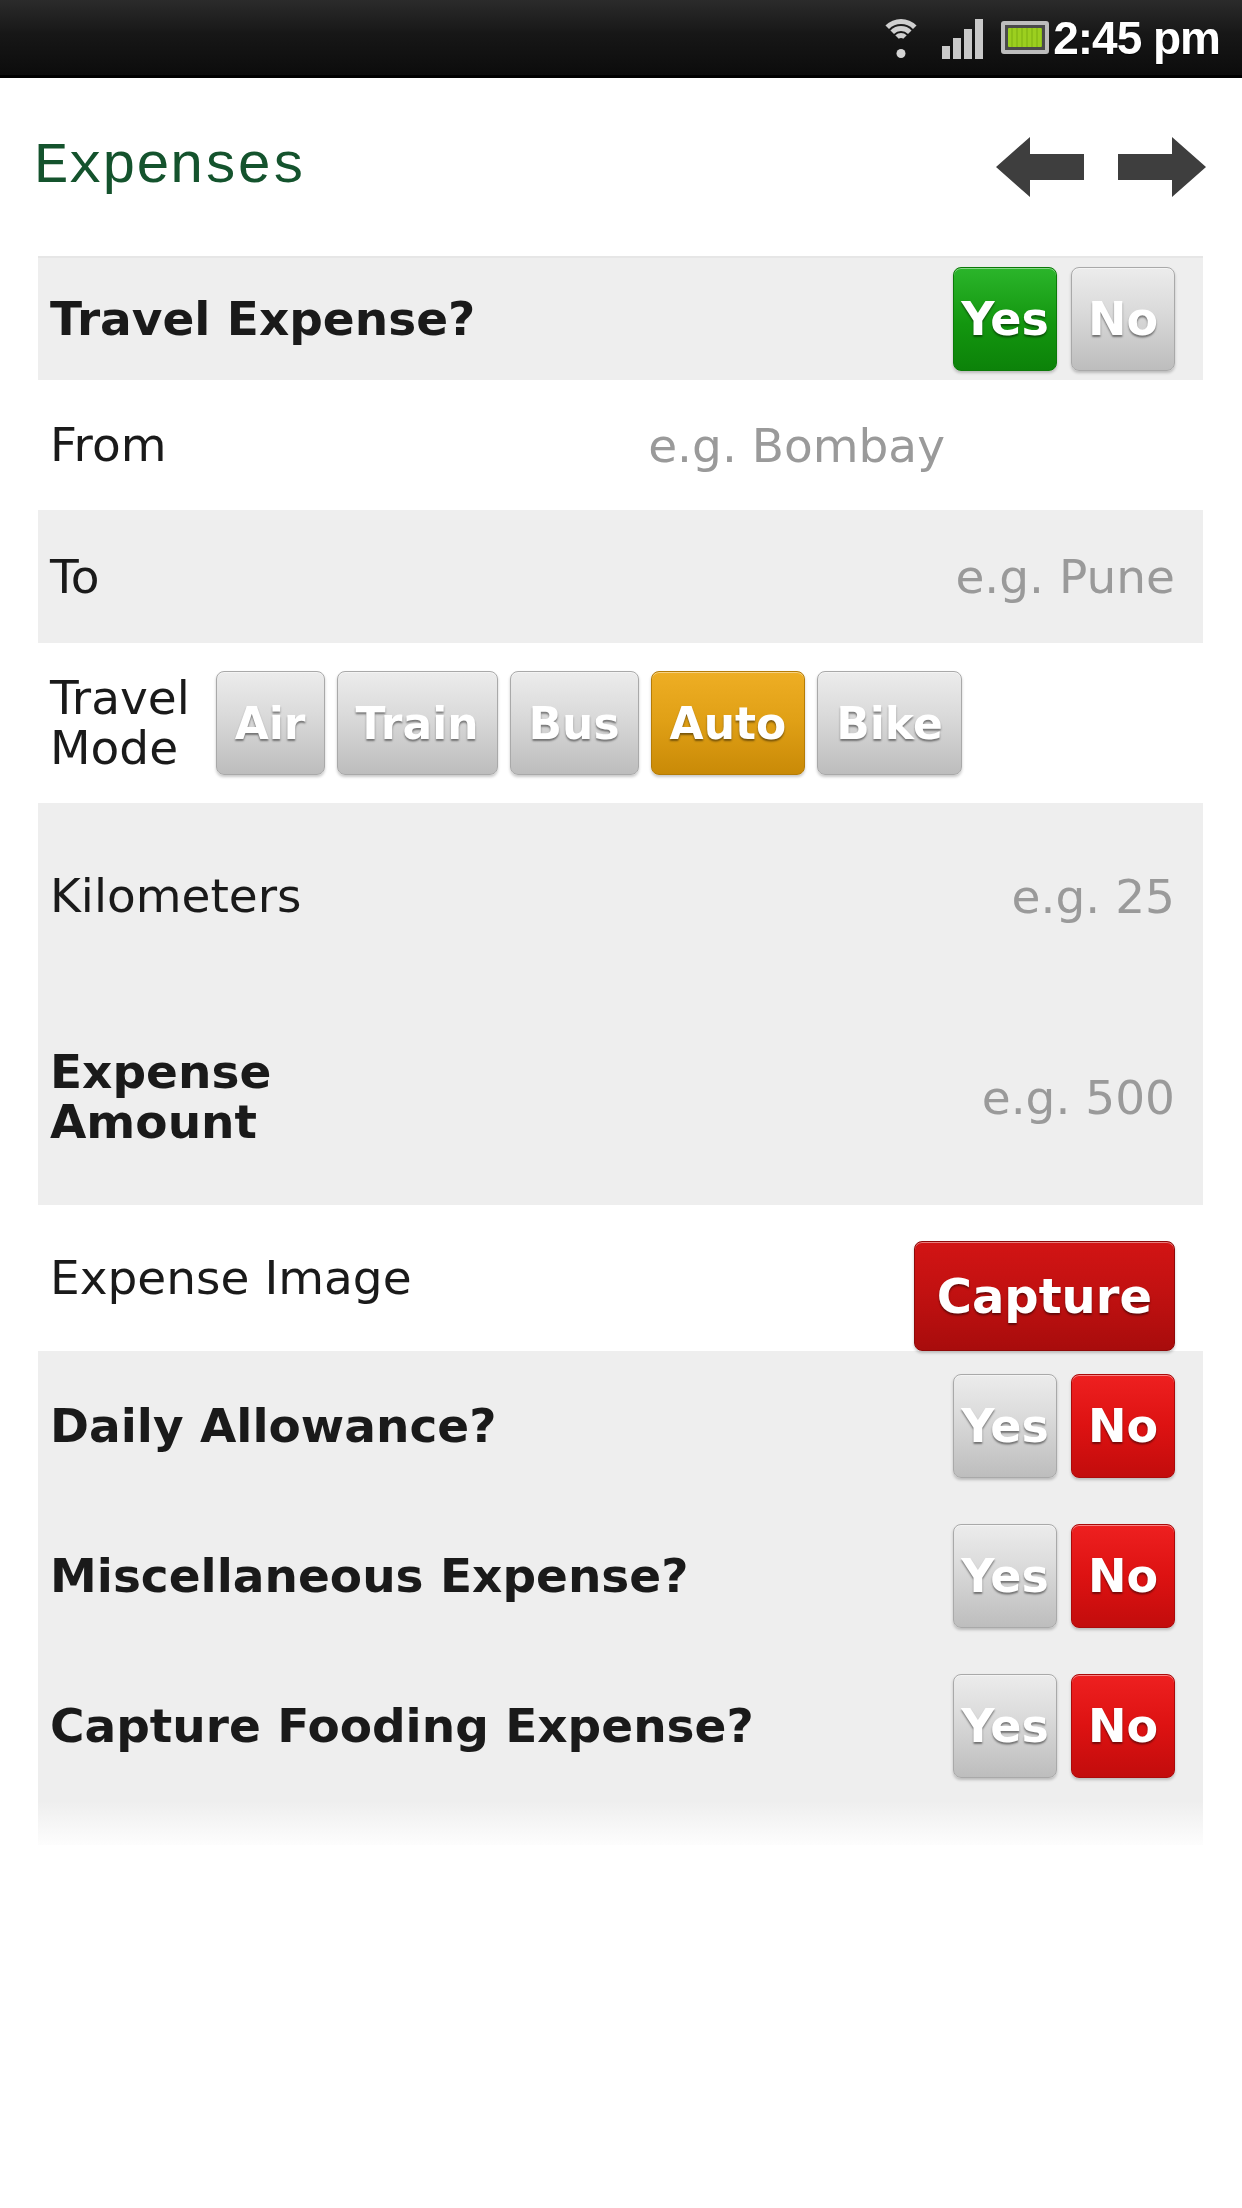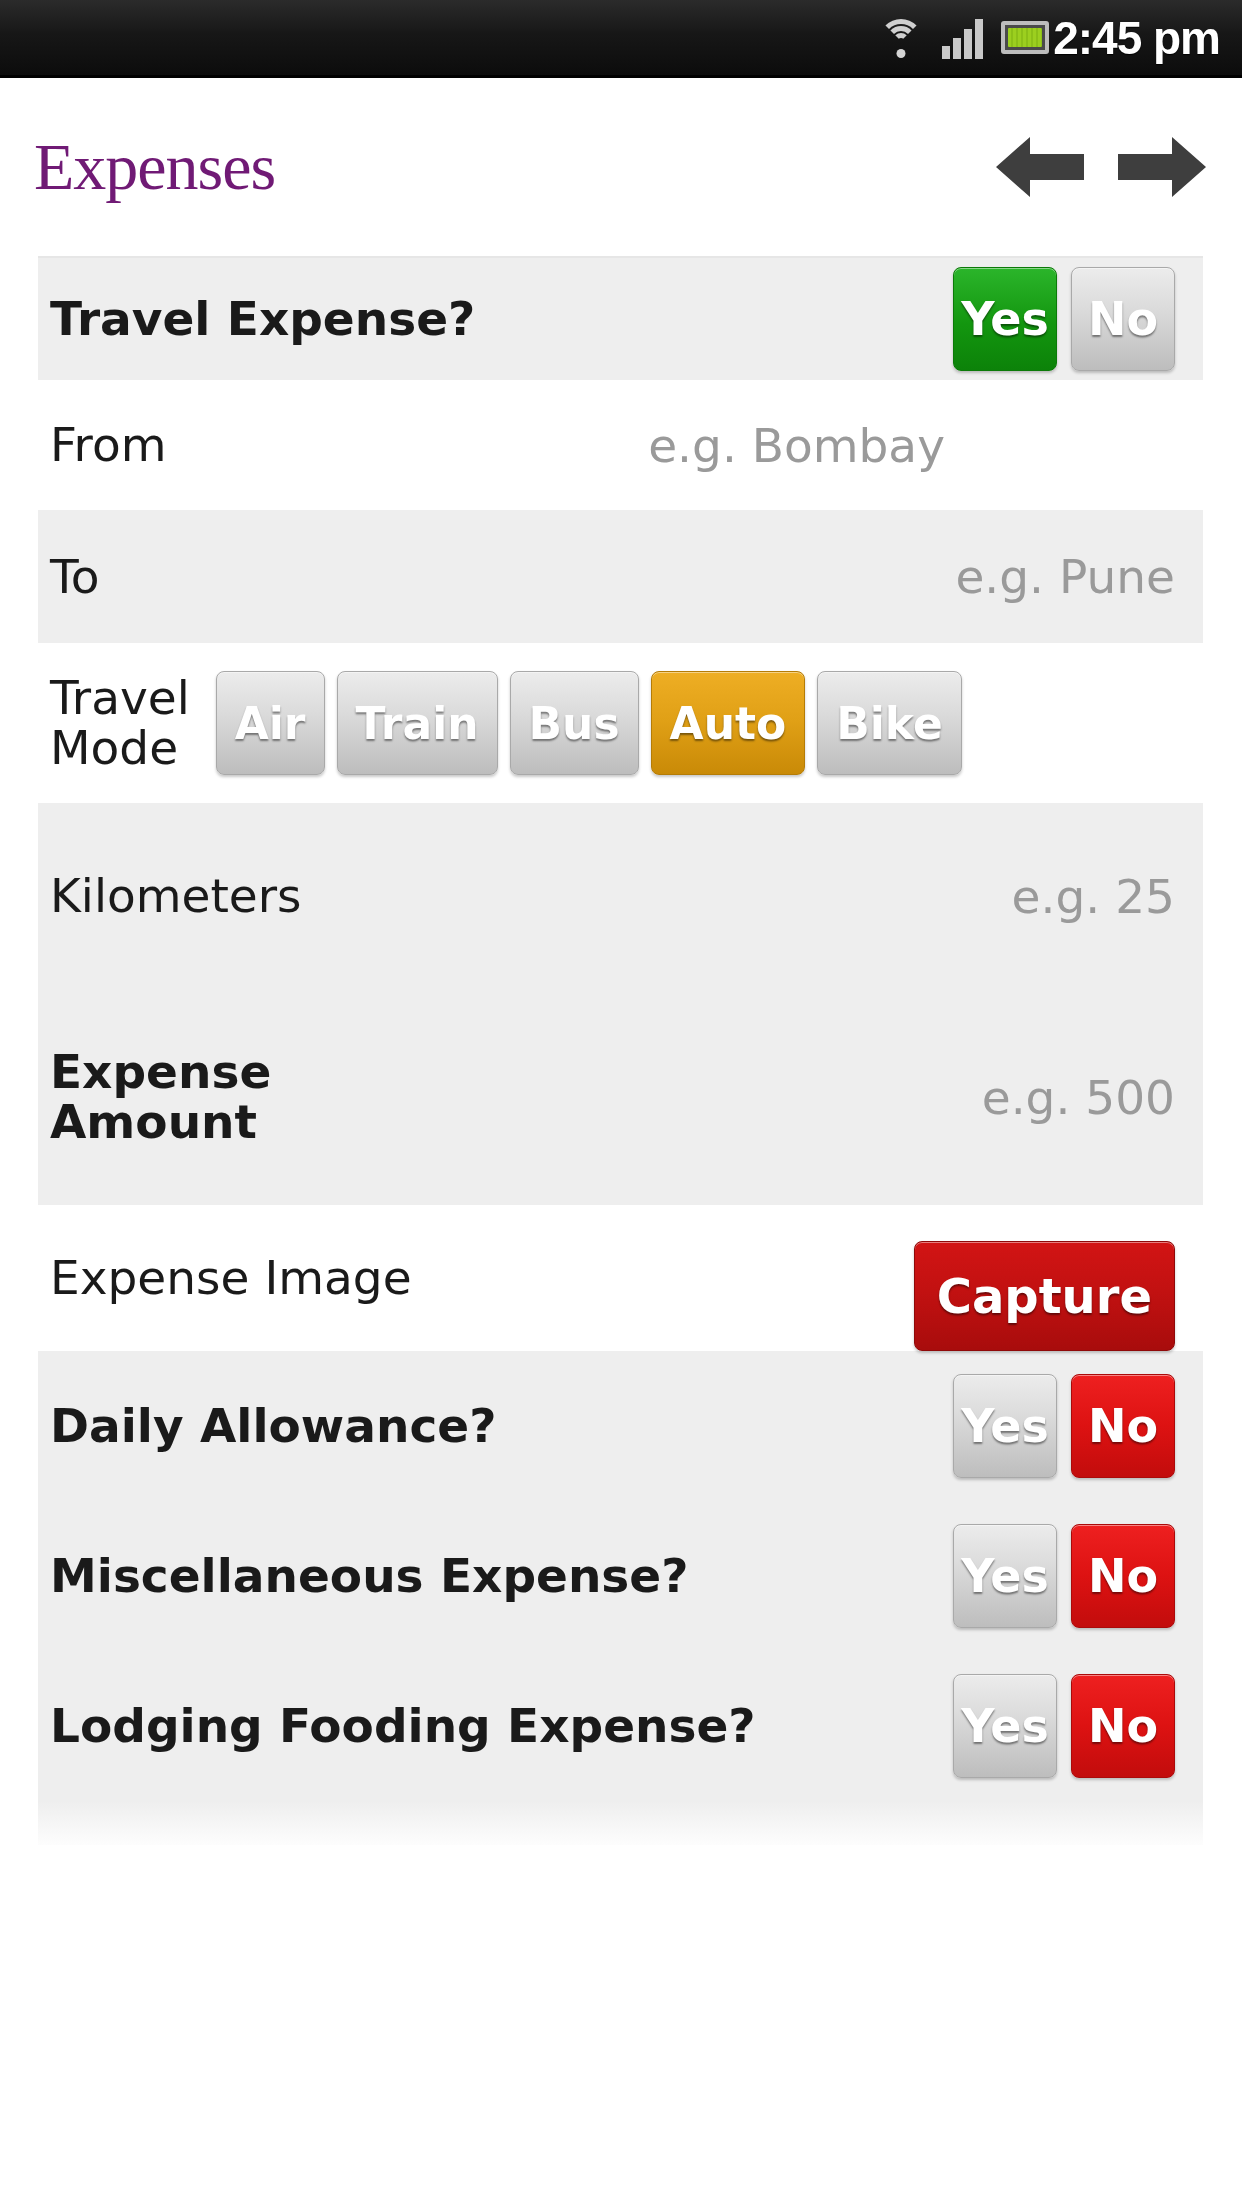--- a/index.html
+++ b/index.html
@@ -62,23 +62,23 @@
   }
 
   
   .titlebar{
     height:178px; width:100%;
     background:#ffffff;
     display:flex; align-items:center; justify-content:space-between;
     padding:0 34px 0 34px;
   }
   .page-title{
-    font-size:66px; font-weight:400; color:#701a75;
+    font-size:58px; font-weight:400; color:#14532d;
     letter-spacing:-1px; line-height:1;
-    font-family:Liberation Serif, serif;
+    font-family:Liberation Mono, monospace;
   }
   .navbtns{ display:flex; align-items:center; gap:30px; }
   .arrow{ width:92px; height:66px; display:block; }
 
   
   .list{
     margin:0 39px 0 38px;
     width:1165px;
     background:#ffffff;
     border-top:2px solid #e6e6e6;
@@ -274,21 +274,21 @@
     </div>
     <div class="row" style="min-height:150px;">
       <span class="label bold">Miscellaneous Expense?</span>
       <span class="spacer"></span>
       <span class="yesno">
         <span class="btn gray">Yes</span>
         <span class="btn red">No</span>
       </span>
     </div>
     <div class="row" style="min-height:150px;">
-      <span class="label bold">Lodging Fooding Expense?</span>
+      <span class="label bold">Capture Fooding Expense?</span>
       <span class="spacer"></span>
       <span class="yesno">
         <span class="btn gray">Yes</span>
         <span class="btn red">No</span>
       </span>
     </div>
     <div class="bottom-fade"></div>
   </div>
 
 </div>

